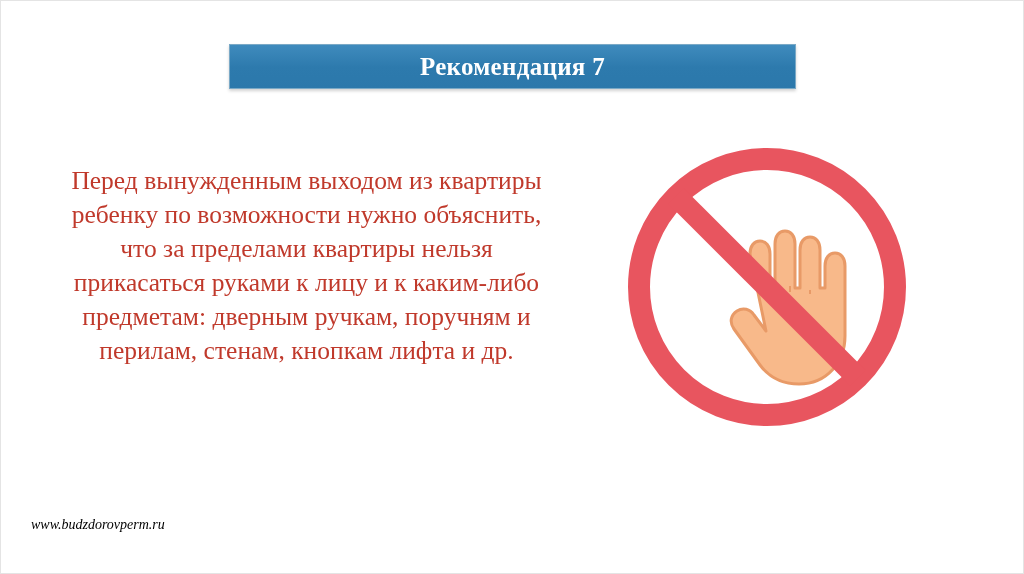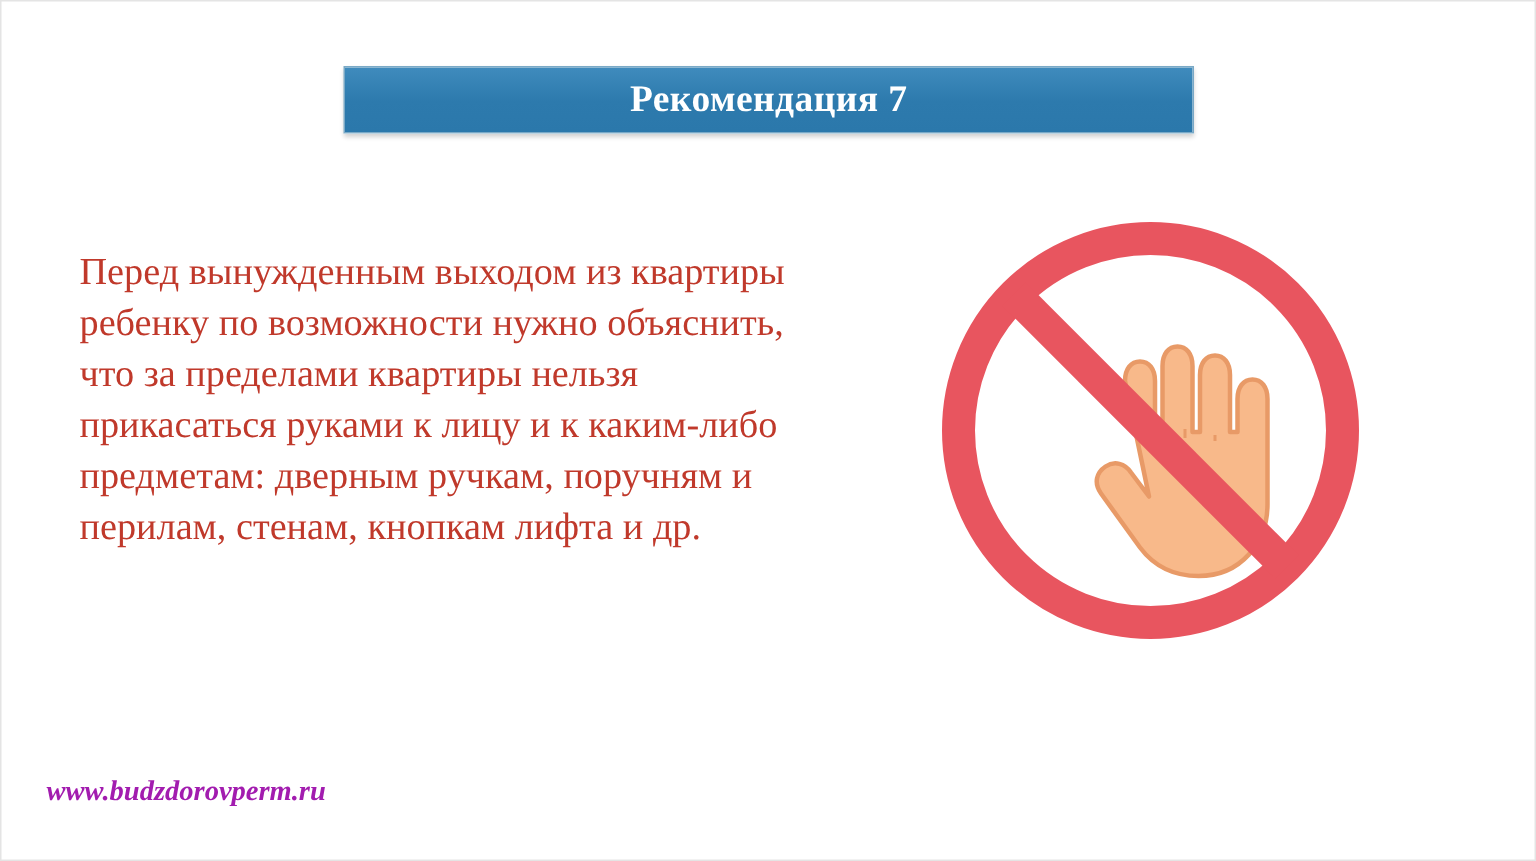--- a/index.html
+++ b/index.html
@@ -45,45 +45,45 @@
     text-align: center;
     line-height: 1;
   }
 
   
   #body-text {
     position: absolute;
     left: 52px;
     top: 163px;
     width: 507px;
+    text-align: center;
     color: #c0392b;
     font-family: "Liberation Serif", serif;
     font-size: 25.5px;
     line-height: 34px;
   }
 
   
   #sign {
     position: absolute;
     left: 621px;
     top: 141px;
     width: 290px;
     height: 290px;
   }
 
   
   #footer-left {
     position: absolute;
     left: 30px;
     top: 516px;
-    color: #a21caf;
+    color: #000000;
     font-family: "Liberation Serif", serif;
-    font-size: 19px;
+    font-size: 14px;
     font-style: italic;
-    font-weight: bold;
   }
   #footer-right {
     position: absolute;
     left: 408px;
     top: 516px;
     color: #2a5b8a;
     font-family: "Liberation Sans", sans-serif;
     font-size: 15.5px;
   }
 </style>

